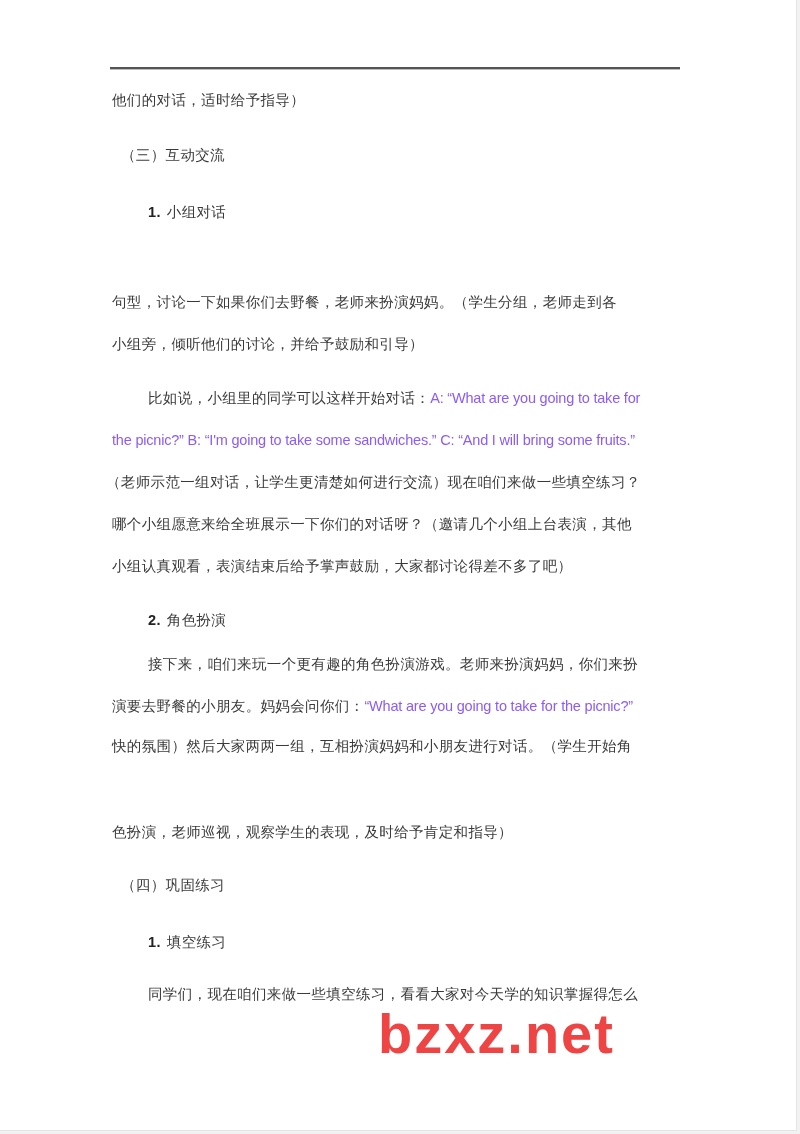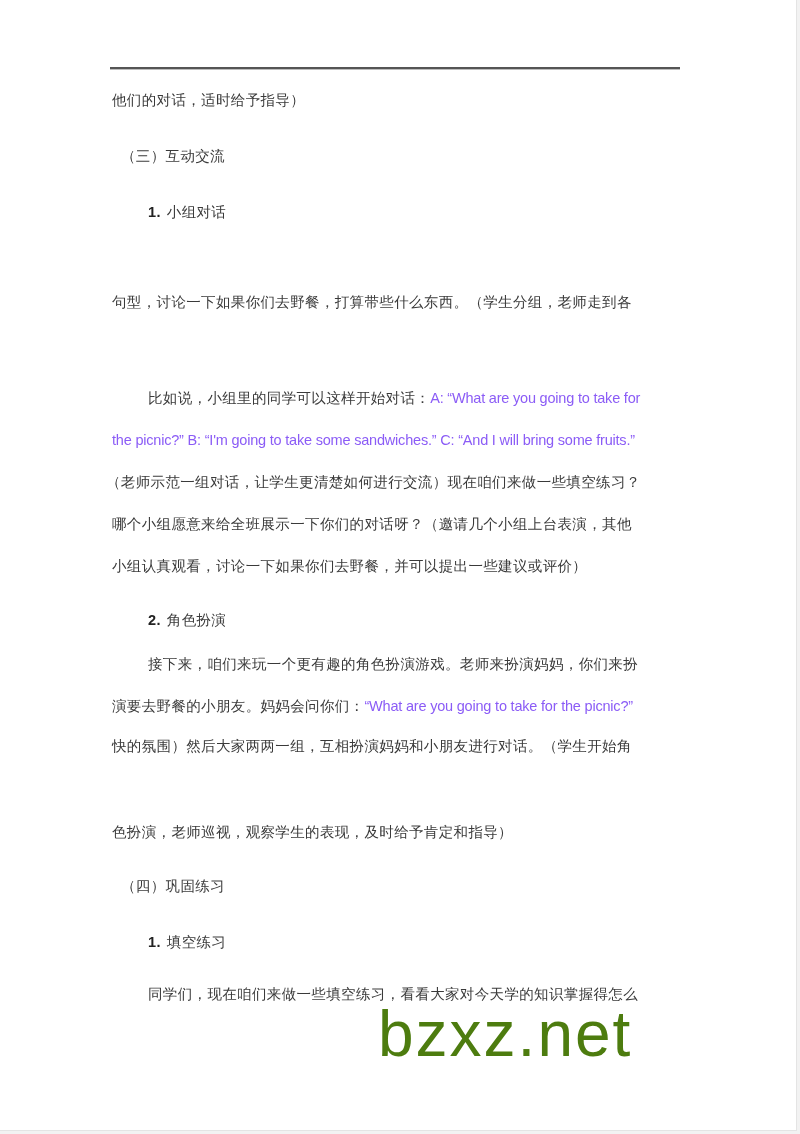--- a/index.html
+++ b/index.html
@@ -39,69 +39,70 @@
       left: 112px;
       width: 572px;
       font-size: 14.5px;
       line-height: 20px;
       color: #3a3a3a;
       white-space: nowrap;
       letter-spacing: 0.35px;
     }
     .line.indent { left: 148px; width: 536px; }
     .line.heading { left: 148px; }
-    .line.sub { left: 121px; }
+    .line.sub { left: 121px; font-family: Liberation Mono, monospace; }
     .en {
       font-family: "Liberation Sans", "DejaVu Sans", sans-serif;
       color: #8b5cf6;
       letter-spacing: -0.2px;
       font-size: 14.5px;
     }
     .num {
       font-family: "Liberation Sans", sans-serif;
       color: #222222;
       font-weight: bold;
       margin-right: 6px;
     }
     .watermark {
       position: absolute;
       left: 378px;
       top: 992px;
       font-family: "Liberation Sans", "DejaVu Sans", sans-serif;
-      font-weight: normal;
-      font-size: 64px;
+      font-weight: bold;
+      font-size: 56px;
       line-height: 84px;
       letter-spacing: 2px;
-      color: #4d7c0f;
+      color: #ef4444;
       user-select: none;
       z-index: 0;
     }
     .line { z-index: 1; }
   </style>
 </head>
 <body>
 
 <div class="page">
   <div class="header-rule"></div>
 
   <div class="watermark">bzxz.net</div>
 
   <div class="line" style="top:90px">他们的对话，适时给予指导）</div>
 
   <div class="line sub" style="top:146px">（三）互动交流</div>
 
   <div class="line heading" style="top:202px"><span class="num">1.</span><span>小组对话</span></div>
 
-  <div class="line" style="top:292px">句型，讨论一下如果你们去野餐，打算带些什么东西。（学生分组，老师走到各</div>
+  <div class="line" style="top:292px">句型，讨论一下如果你们去野餐，老师来扮演妈妈。（学生分组，老师走到各</div>
+  <div class="line" style="top:334px">小组旁，倾听他们的讨论，并给予鼓励和引导）</div>
 
   <div class="line indent" style="top:388px"><span>比如说，小组里的同学可以这样开始对话：</span><span class="en">A: “What are you going to take for</span></div>
   <div class="line" style="top:430px"><span class="en">the picnic?” B: “I'm going to take some sandwiches.” C: “And I will bring some fruits.”</span></div>
   <div class="line" style="top:472px; left:106px">（老师示范一组对话，让学生更清楚如何进行交流）现在咱们来做一些填空练习？</div>
   <div class="line" style="top:514px">哪个小组愿意来给全班展示一下你们的对话呀？（邀请几个小组上台表演，其他</div>
-  <div class="line" style="top:556px">小组认真观看，讨论一下如果你们去野餐，并可以提出一些建议或评价）</div>
+  <div class="line" style="top:556px">小组认真观看，表演结束后给予掌声鼓励，大家都讨论得差不多了吧）</div>
 
   <div class="line heading" style="top:610px"><span class="num">2.</span><span>角色扮演</span></div>
 
   <div class="line indent" style="top:654px">接下来，咱们来玩一个更有趣的角色扮演游戏。老师来扮演妈妈，你们来扮</div>
   <div class="line" style="top:696px"><span>演要去野餐的小朋友。妈妈会问你们：</span><span class="en">“What are you going to take for the picnic?”</span></div>
   <div class="line" style="top:736px">快的氛围）然后大家两两一组，互相扮演妈妈和小朋友进行对话。（学生开始角</div>
   <div class="line" style="top:822px">色扮演，老师巡视，观察学生的表现，及时给予肯定和指导）</div>
 
   <div class="line sub" style="top:876px">（四）巩固练习</div>
 

